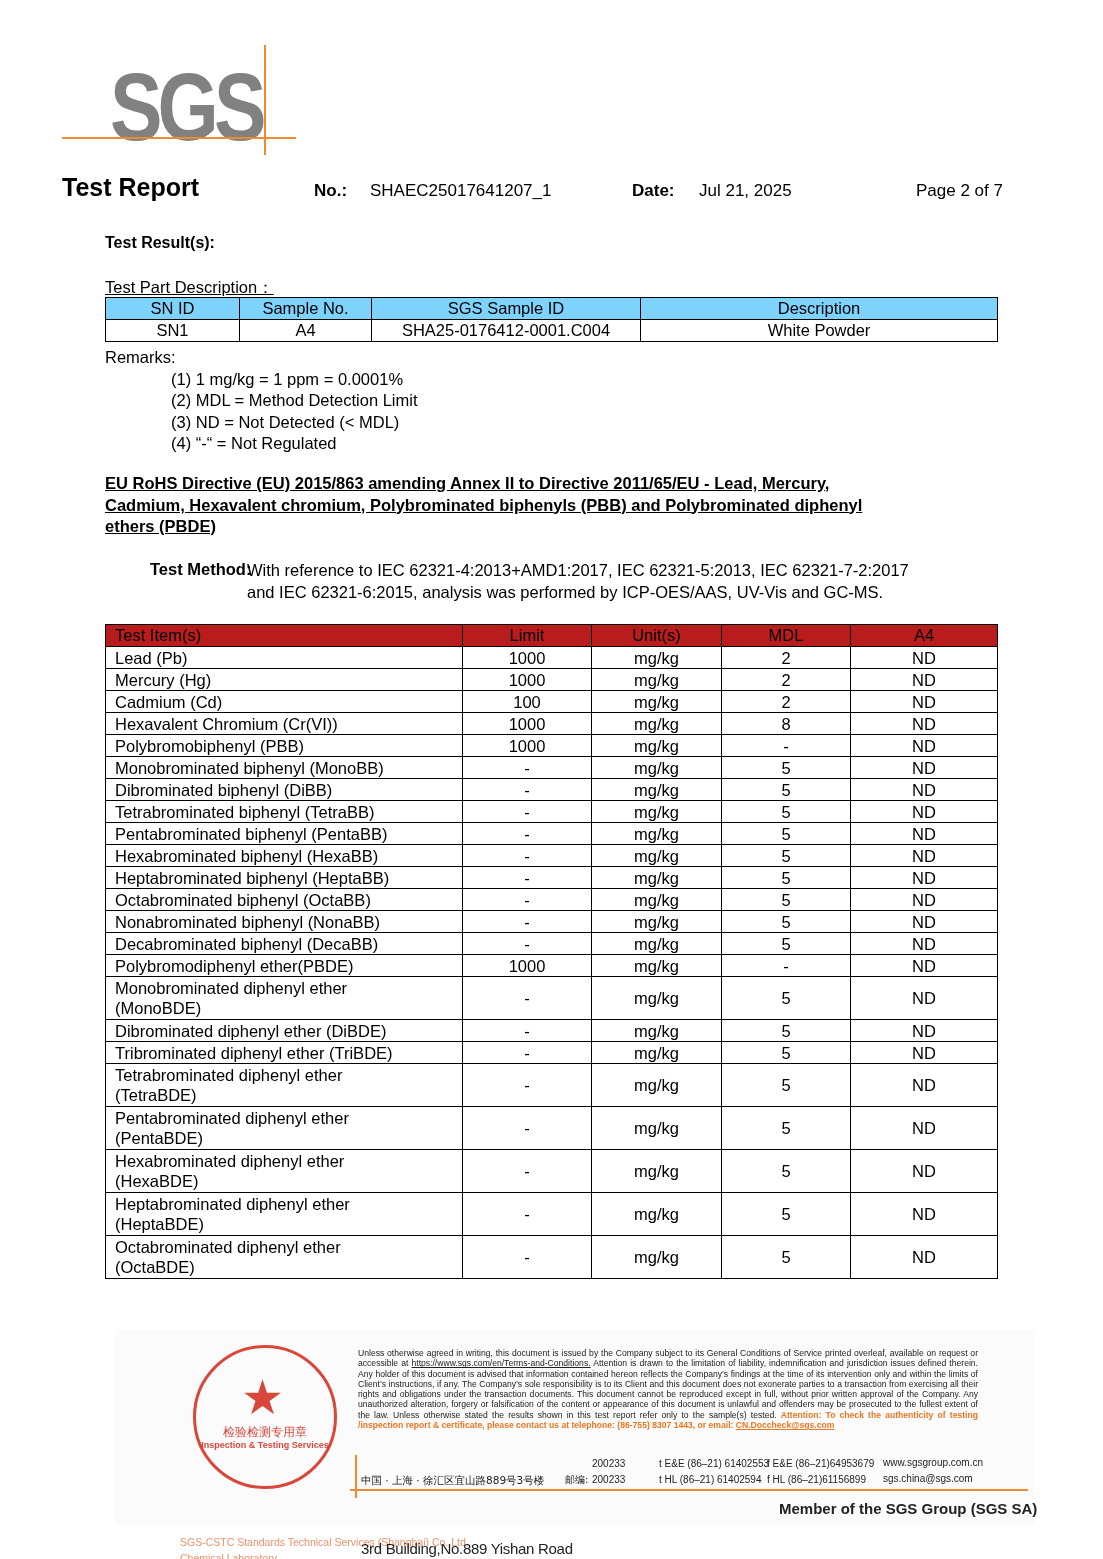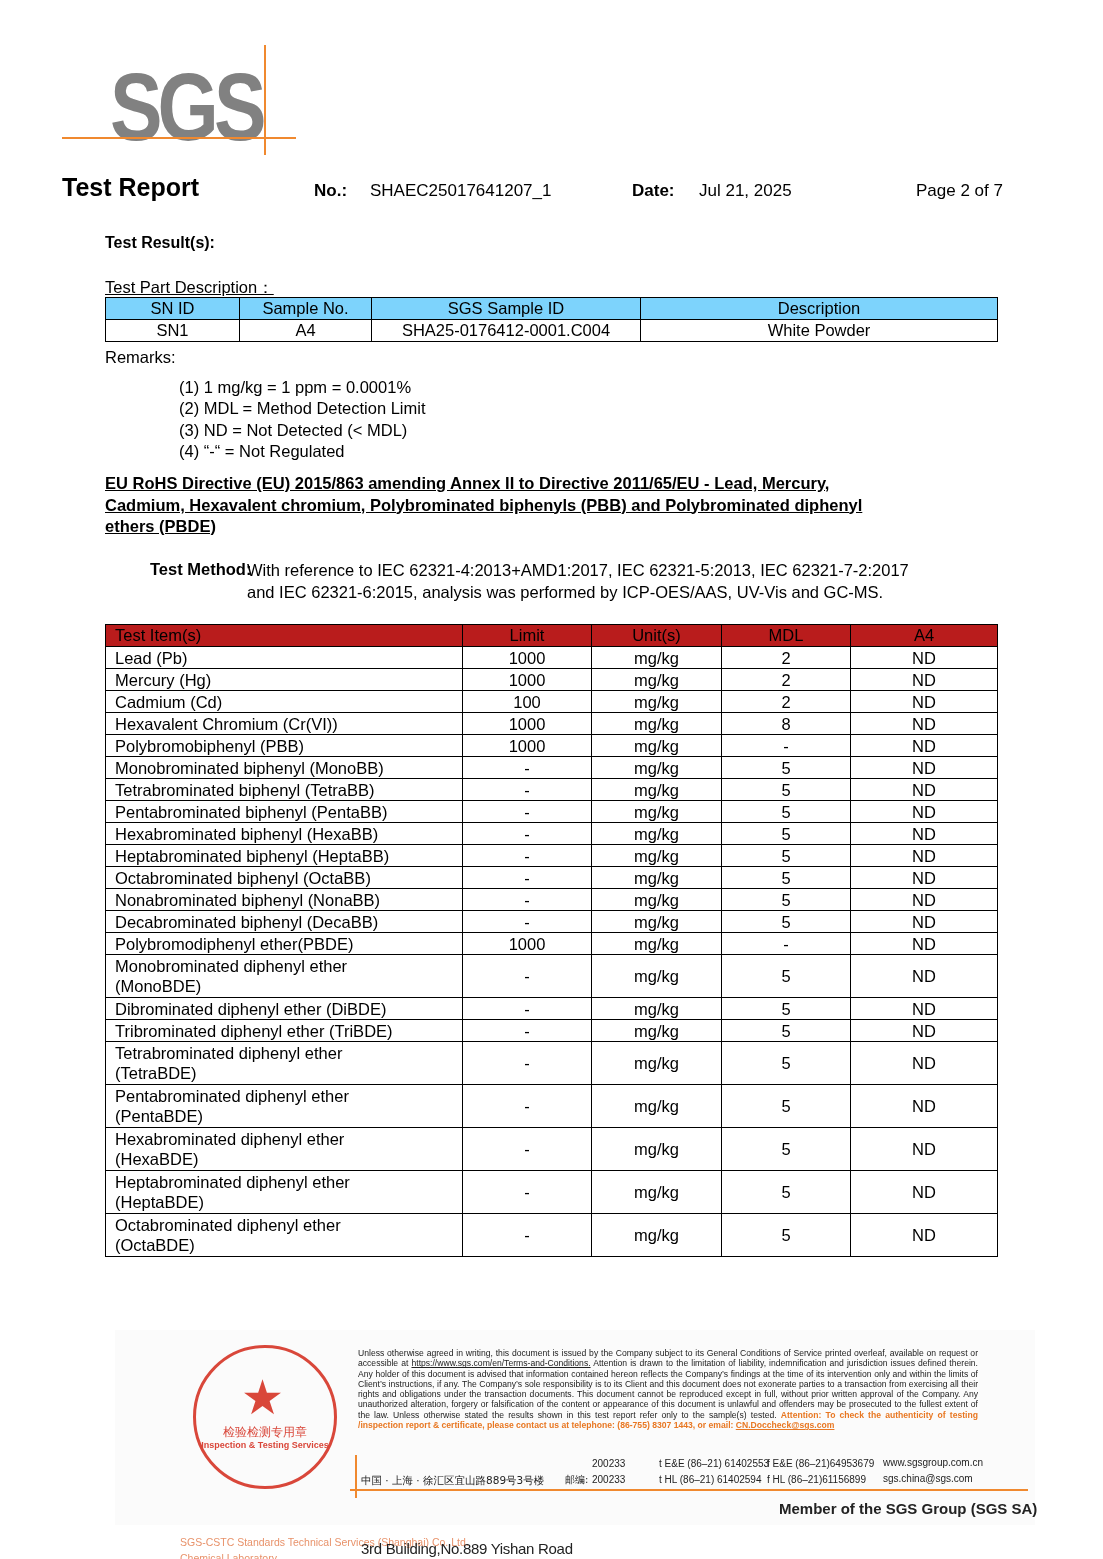--- a/index.html
+++ b/index.html
@@ -24,21 +24,21 @@
   .plain16 { font-size: 16.5px; }
 
   table { border-collapse: collapse; position: absolute; }
   td, th { border: 1px solid #000; padding: 0; font-size: 16.5px; font-weight: normal; }
 
   .part-table { left: 105px; top: 297px; width: 893px; }
   .part-table th { background: #7dd3fc; height: 21px; text-align: center; }
   .part-table td { height: 21px; text-align: center; }
 
   .remarks { left: 105px; top: 347px; font-size: 16.5px; line-height: 21.5px; }
-  .remarks ol { list-style: none; margin: 8px; padding: 0 0 0 66px; }
+  .remarks ol { list-style: none; margin: 0; padding: 0 0 0 66px; }
 
   .directive { left: 105px; top: 473px; width: 900px; font-size: 16.5px; font-weight: bold;
                text-decoration: underline; line-height: 21.5px; }
 
   .method-label { left: 105px; top: 560px; font-size: 16.5px; font-weight: bold; margin-left: 45px; }
   .method-text { left: 247px; top: 560px; width: 760px; font-size: 16.5px; line-height: 21.5px; }
 
   .result-table { left: 105px; top: 624px; width: 893px; }
   .result-table th { background: #b91c1c; height: 21px; text-align: center; }
   .result-table th.first { text-align: left; padding-left: 9px; }
@@ -198,20 +198,29 @@
         <td class="item">
           <div>Monobrominated biphenyl (MonoBB)</div>
         </td>
         <td>-</td>
         <td>mg/kg</td>
         <td>5</td>
         <td>ND</td>
       </tr>
       <tr>
         <td class="item">
+          <div>Dibrominated biphenyl (DiBB)</div>
+        </td>
+        <td>-</td>
+        <td>mg/kg</td>
+        <td>5</td>
+        <td>ND</td>
+      </tr>
+      <tr>
+        <td class="item">
           <div>Tetrabrominated biphenyl (TetraBB)</div>
         </td>
         <td>-</td>
         <td>mg/kg</td>
         <td>5</td>
         <td>ND</td>
       </tr>
       <tr>
         <td class="item">
           <div>Pentabrominated biphenyl (PentaBB)</div>

